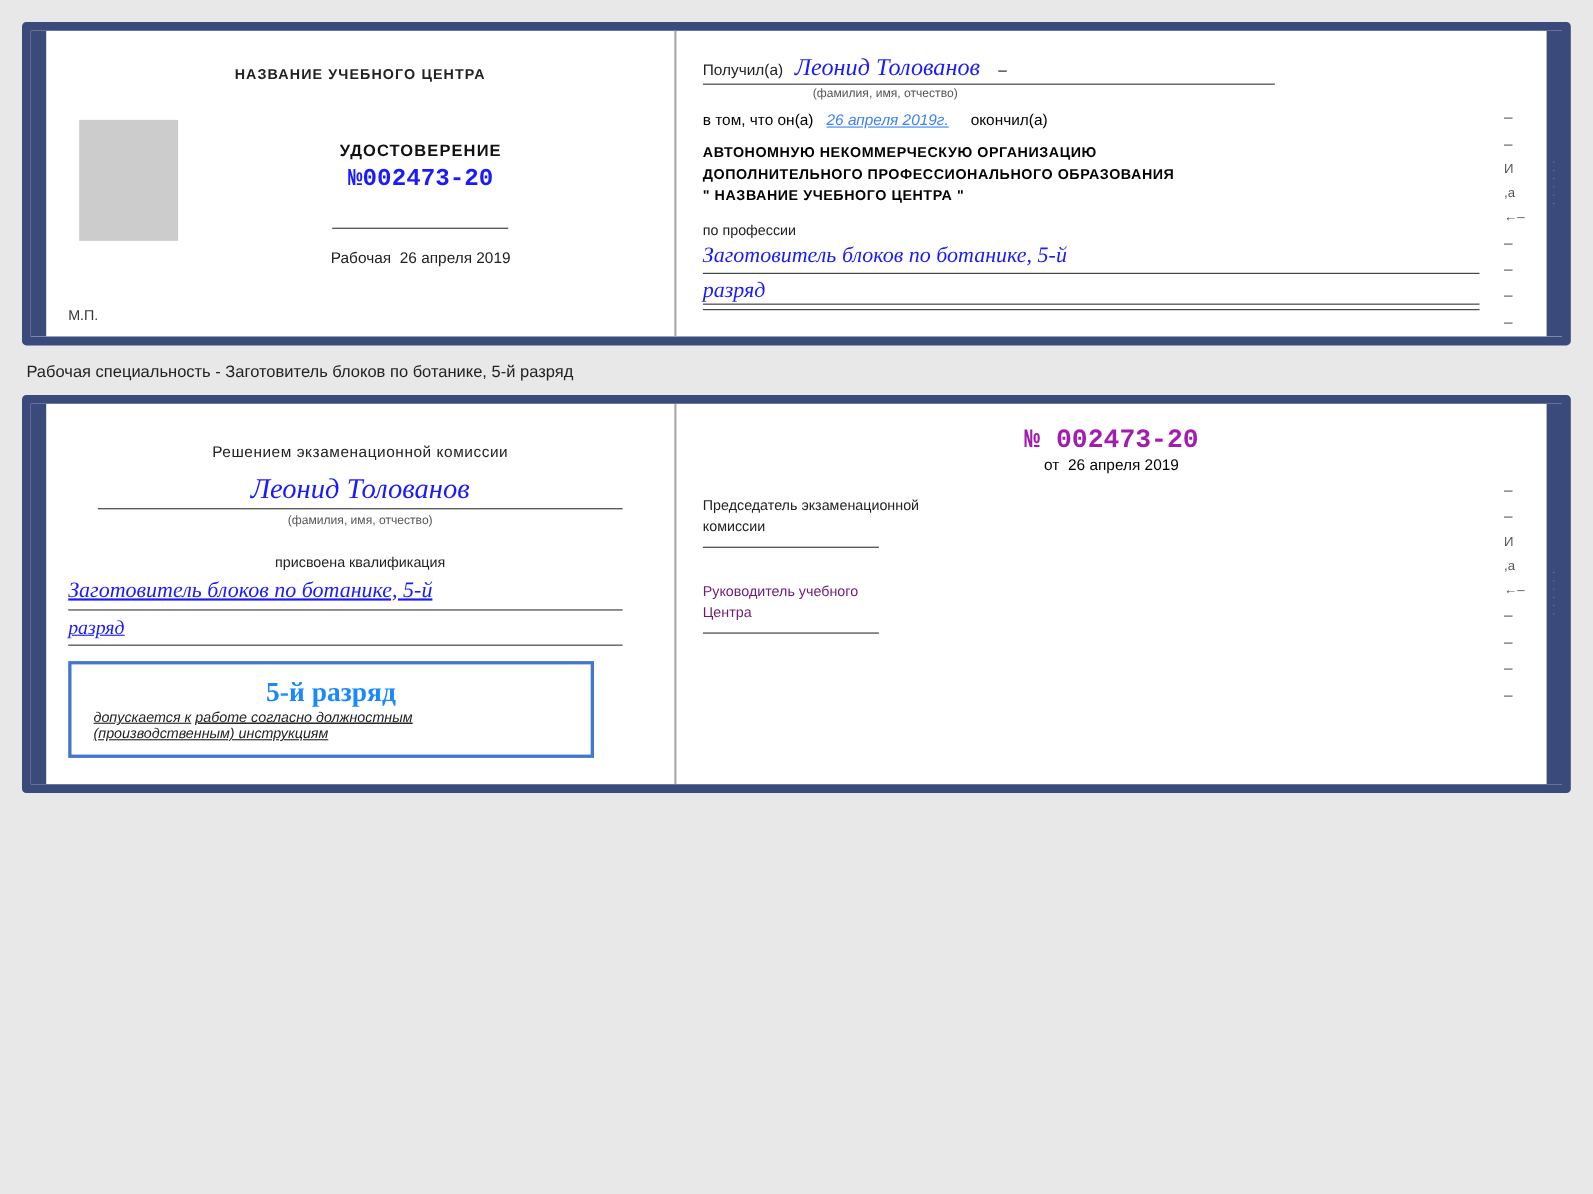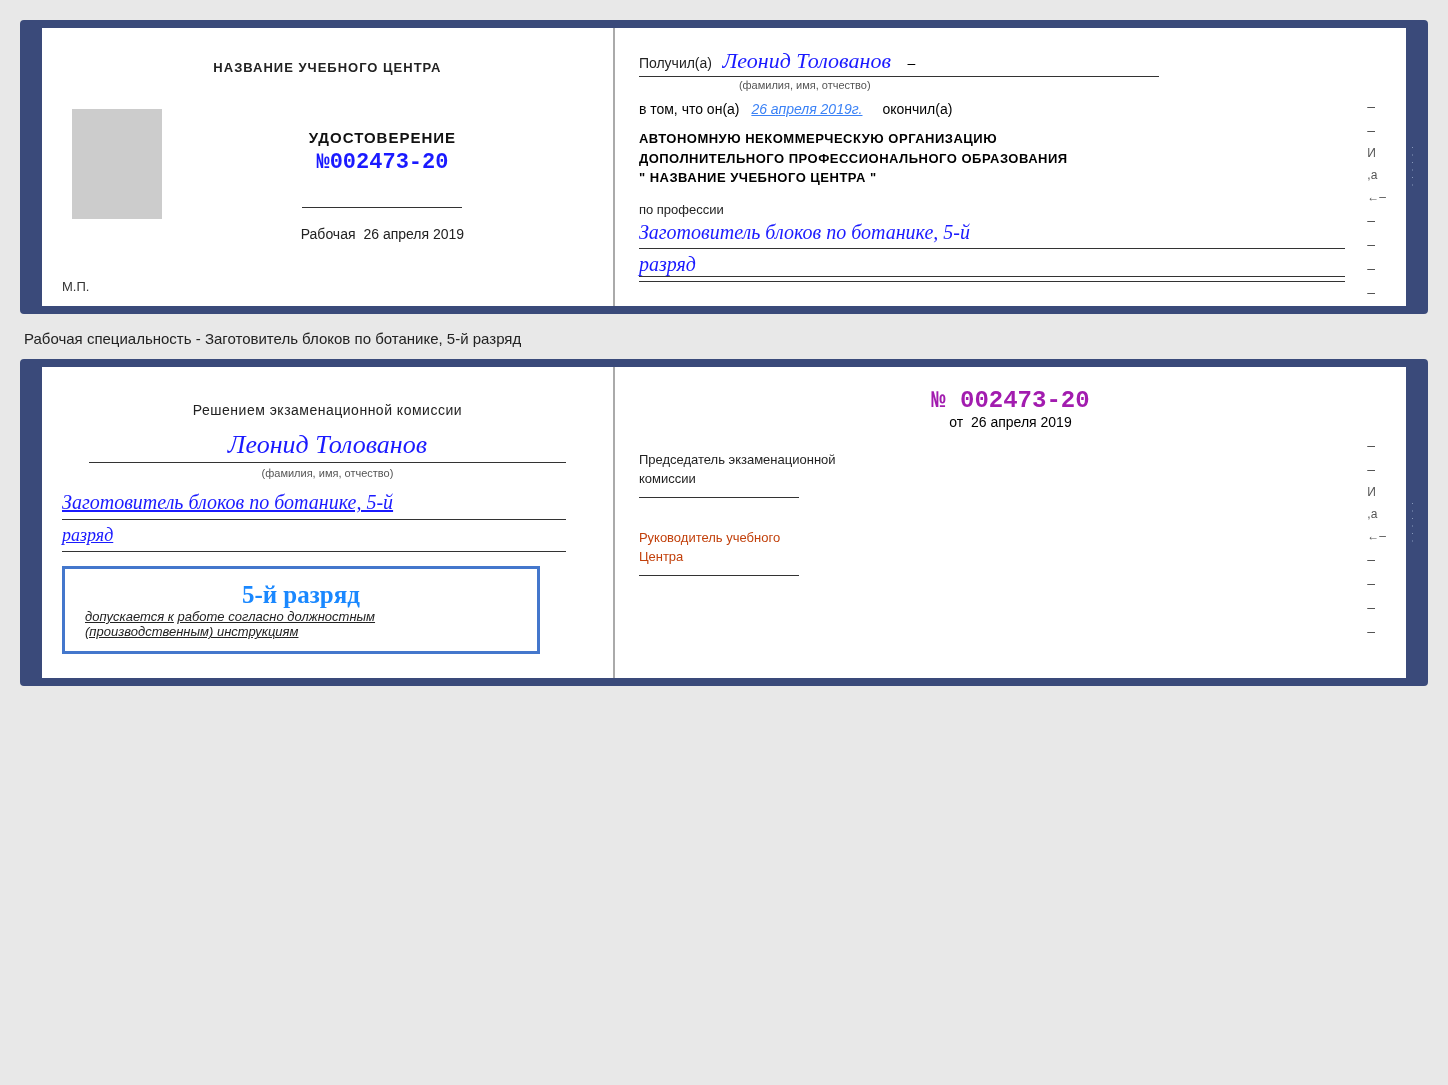--- a/index.html
+++ b/index.html
@@ -277,21 +277,21 @@
 
     .chairman-label {
       font-size: 13px;
       margin-bottom: 30px;
       color: #222;
       line-height: 1.5;
     }
 
     .director-label {
       font-size: 13px;
-      color: #c2410c;
+      color: #701a75;
       line-height: 1.5;
     }
 
     .sign-line {
       border-bottom: 1px solid #333;
       width: 160px;
       margin-top: 8px;
       display: block;
     }
 
@@ -410,20 +410,21 @@
       <div class="card2-left-heading" style="text-align:center; width:100%; margin-top:10px;">Решением экзаменационной комиссии</div>
 
       <div style="width:100%; text-align:center; margin-bottom:2px;">
         <span class="person-name-large">Леонид Толованов</span>
       </div>
       <div style="border-bottom:1px solid #333; width:90%; margin: 0 auto 2px auto;"></div>
       <div style="text-align:center; width:100%;">
         <span class="sub-label">(фамилия, имя, отчество)</span>
       </div>
 
+      <div class="qualification-label" style="width:100%;">присвоена квалификация</div>
 
       <div class="qualification-name">Заготовитель блоков по ботанике, 5-й</div>
       <div style="border-bottom:1px solid #333; width:95%; margin:4px 0;"></div>
       <div class="qualification-name" style="font-size:18px;">разряд</div>
       <div style="border-bottom:1px solid #333; width:95%; margin:4px 0;"></div>
 
       <div class="rank-box" style="width:90%; margin-top:10px;">
         <div class="rank-large">5-й разряд</div>
         <div class="allowed-text">
           <span>допускается к</span>

